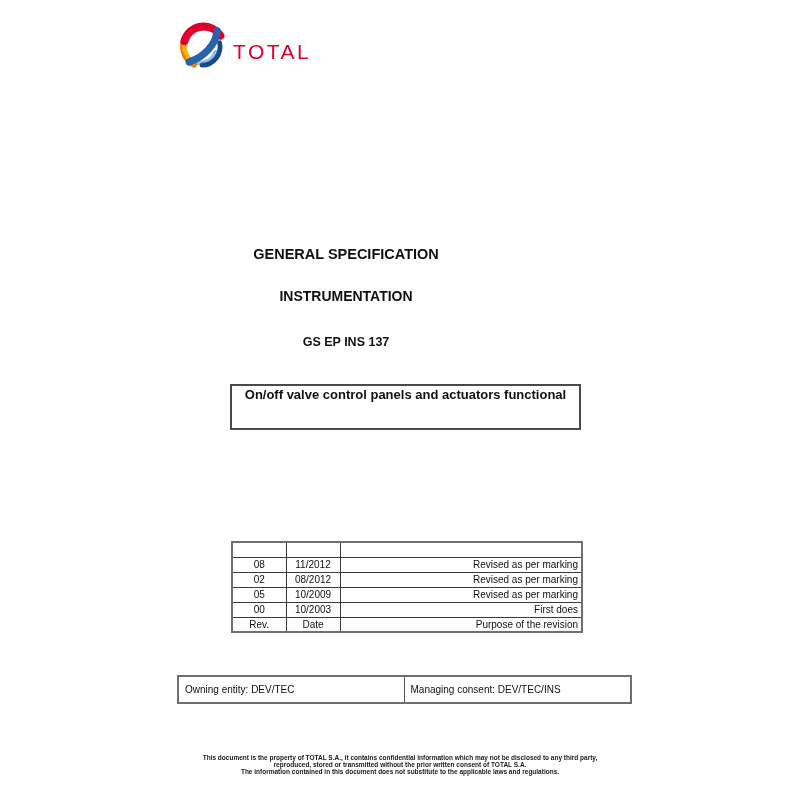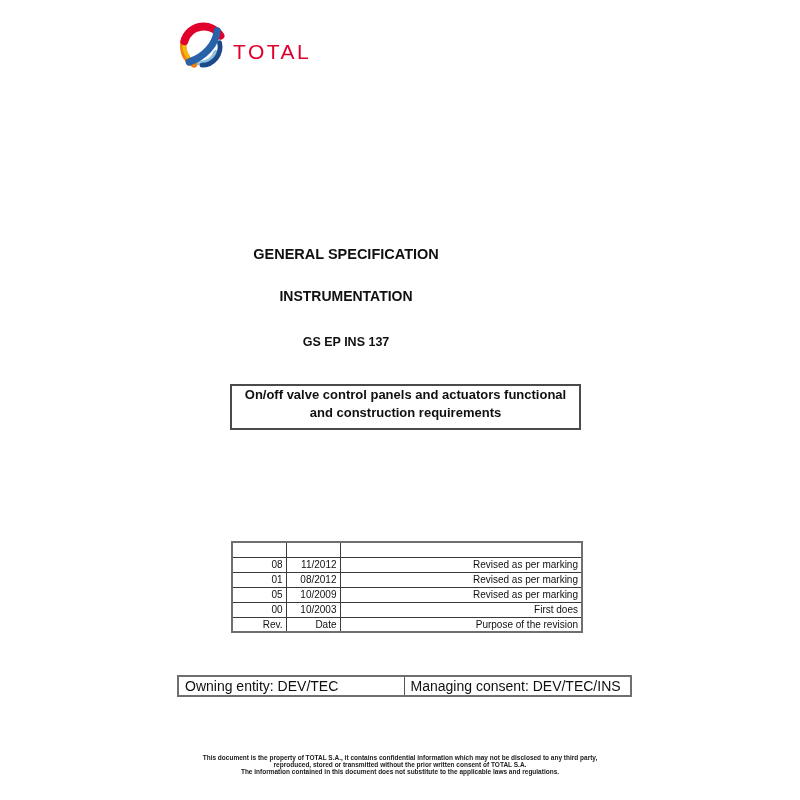--- a/index.html
+++ b/index.html
@@ -44,32 +44,32 @@
     position: absolute; left: 231px; top: 541px; width: 350px;
     border-collapse: collapse; border: 2px solid #6f6f6f;
     table-layout: fixed;
   }
   .rev-table td {
     border: 1px solid #3a3a3a;
     font-size: 10px; line-height: 11px; height: 15px;
     padding: 1px 3px; color: #101010;
     overflow: hidden; white-space: nowrap;
   }
-  .rev-table td.c-rev, .rev-table td.c-date { text-align: right; }
+  .rev-table td.c-rev, .rev-table td.c-date { text-align: center; }
   .rev-table td.c-purpose { text-align: right; padding-left: 8px; }
 
   
   .entity-table {
     position: absolute; left: 177px; top: 675px; width: 453px;
     border-collapse: collapse; border: 2px solid #6f6f6f;
     table-layout: fixed;
   }
   .entity-table td {
     border: 1px solid #555;
-    font-size: 14px; height: 16px; padding: 1px 6px;
+    font-size: 10px; height: 27px; padding: 1px 6px;
     color: #101010; white-space: nowrap; overflow: hidden;
   }
 
   
   .footer {
     position: absolute; left: 0; top: 754px; width: 800px;
     text-align: center; font-weight: bold;
     font-size: 6.5px; line-height: 7.2px; color: #1a1a1a;
   }
 </style>
@@ -94,42 +94,41 @@
     </svg>
     <span class="brand">TOTAL</span>
   </div>
 
   <div class="h-center h1">GENERAL SPECIFICATION</div>
   <div class="h-center h2">INSTRUMENTATION</div>
   <div class="h-center h3">GS EP INS 137</div>
 
   <div class="subject-box">
     <div>On/off valve control panels and actuators functional</div>
-    <div>and construction requirements</div>
   </div>
 
   <table class="rev-table">
     <colgroup>
         <col style="width:54px">
         <col style="width:54px">
         <col style="width:242px">
       </colgroup>
     <tbody>
       <tr>
         <td class="c-rev"></td>
         <td class="c-date"></td>
         <td class="c-purpose"></td>
       </tr>
       <tr>
         <td class="c-rev">08</td>
         <td class="c-date">11/2012</td>
         <td class="c-purpose">Revised as per marking</td>
       </tr>
       <tr>
-        <td class="c-rev">01</td>
+        <td class="c-rev">02</td>
         <td class="c-date">08/2012</td>
         <td class="c-purpose">Revised as per marking</td>
       </tr>
       <tr>
         <td class="c-rev">05</td>
         <td class="c-date">10/2009</td>
         <td class="c-purpose">Revised as per marking</td>
       </tr>
       <tr>
         <td class="c-rev">00</td>

